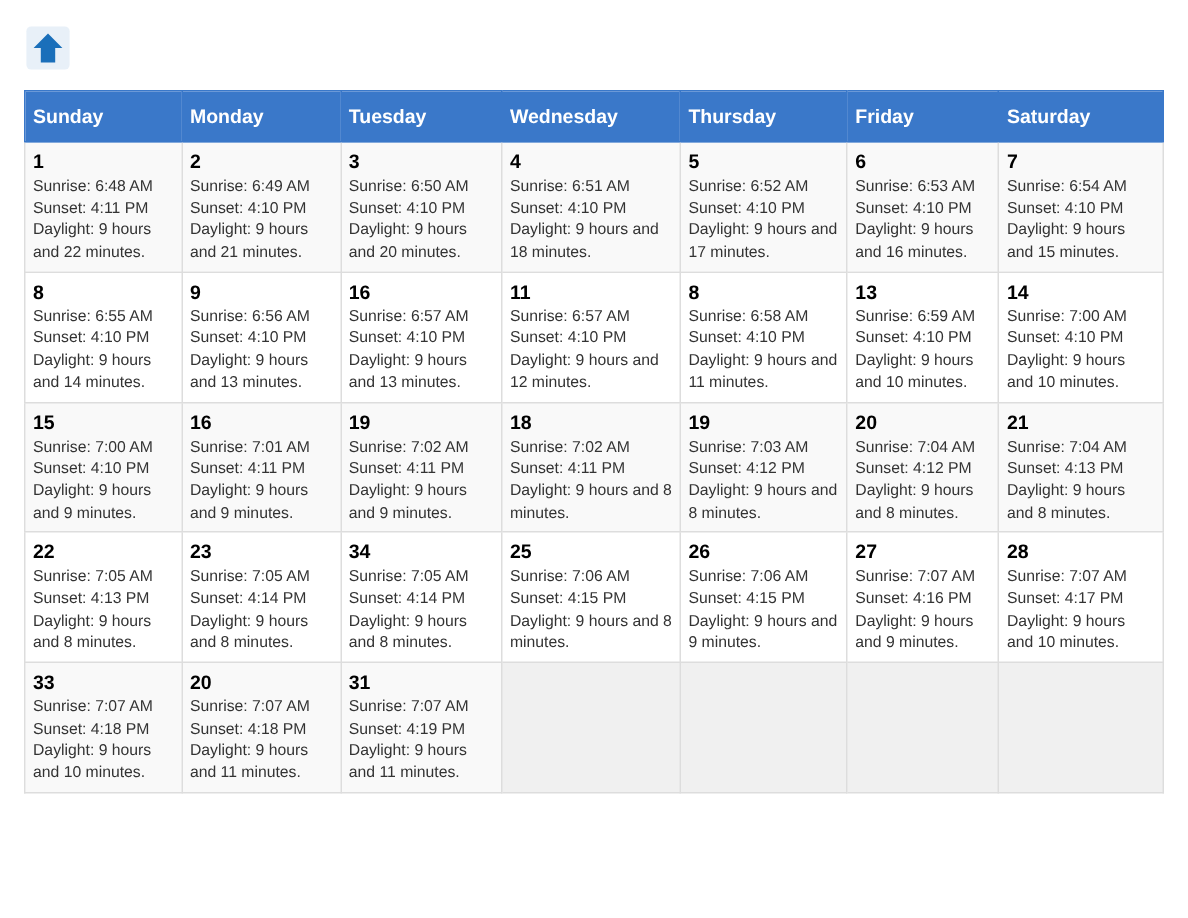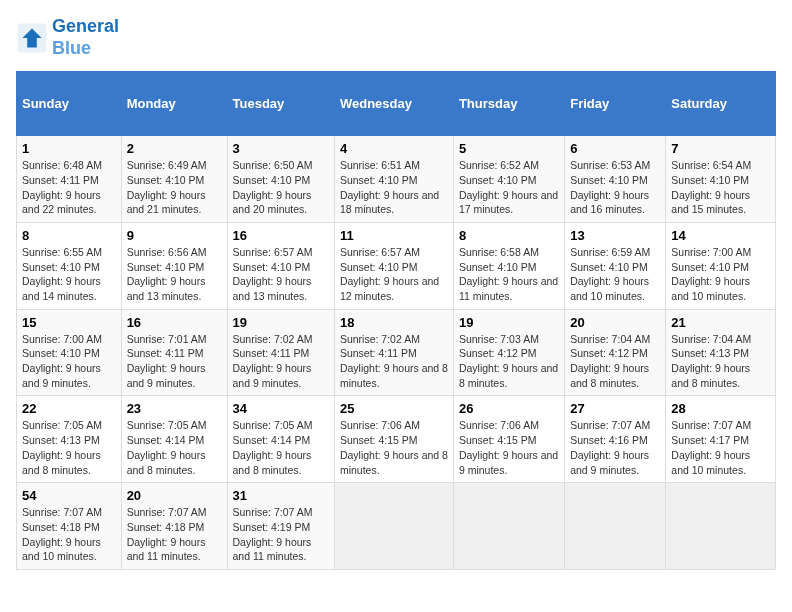--- a/index.html
+++ b/index.html
@@ -47,21 +47,21 @@
       color: #555;
     }
     table {
       width: 100%;
       border-collapse: collapse;
       font-size: 11px;
     }
     thead tr th {
       background: #3a78c9;
       color: #fff;
-      padding: 24px 5px;
+      padding: 9px 5px;
       text-align: left;
       font-size: 13px;
       font-weight: bold;
       border: 1px solid #3a78c9;
     }
     tbody tr {
       background: #fff;
     }
     tbody tr:nth-child(odd) {
       background: #f9f9f9;
@@ -90,24 +90,20 @@
   </style>
 </head>
 <body>
 
 <div class="header">
   <div class="logo">
     <svg class="logo-icon" viewBox="0 0 40 40">
       <rect x="2" y="2" width="36" height="36" rx="4" fill="#1a6fba" opacity="0.1"></rect>
       <path d="M20 8 L32 20 L26 20 L26 32 L14 32 L14 20 L8 20 Z" fill="#1a6fba"></path>
     </svg>
-    <div class="logo-text">
-      <div><span>General</span></div>
-      <div><span style="color:#5aa0e0">Blue</span></div>
-    </div>
   </div>
   <div class="title-block">
     <div class="main-title"></div>
     <div class="subtitle"></div>
   </div>
 </div>
 
 <table>
   <thead>
     <tr id="header-row">
@@ -348,21 +344,21 @@
         <span class="day-num">28</span>
         <div class="day-info">
           Sunrise: 7:07 AM<br>
           Sunset: 4:17 PM<br>
           Daylight: 9 hours and 10 minutes.
         </div>
       </td>
       </tr>
       <tr>
         <td>
-        <span class="day-num">54</span>
+        <span class="day-num">33</span>
         <div class="day-info">
           Sunrise: 7:07 AM<br>
           Sunset: 4:18 PM<br>
           Daylight: 9 hours and 10 minutes.
         </div>
       </td>
         <td>
         <span class="day-num">20</span>
         <div class="day-info">
           Sunrise: 7:07 AM<br>

